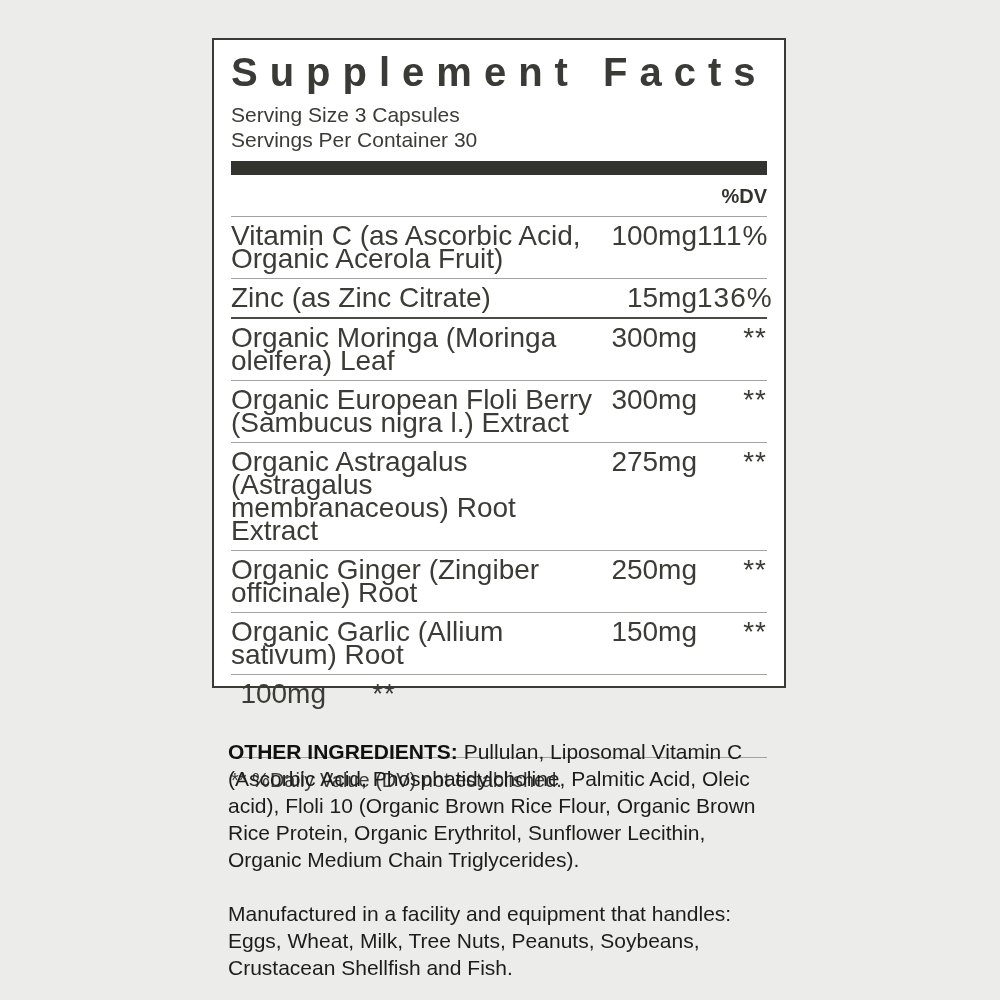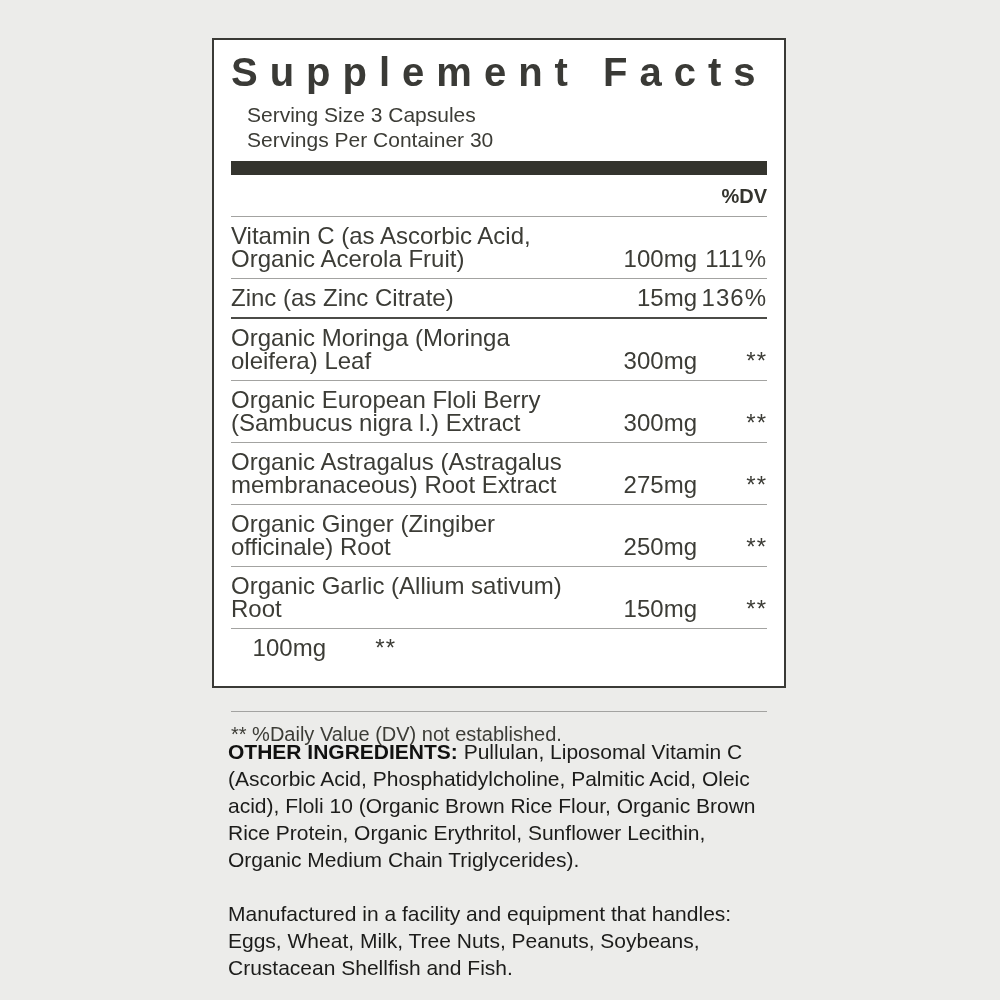--- a/index.html
+++ b/index.html
@@ -39,21 +39,20 @@
     letter-spacing: 12px;
     line-height: 1.12;
     color: #3a3a36;
     margin: 2px 0 7px 0;
     white-space: nowrap;
   }
   .serving-line {
     font-size: 21px;
     line-height: 25px;
     color: #3c3c36;
-    margin-left: 16px;
   }
   .thick-bar {
     height: 14px;
     background: #34342e;
     margin-top: 9px;
   }
   .header-row {
     display: flex;
     align-items: baseline;
     justify-content: flex-end;
@@ -64,24 +63,24 @@
   }
   .header-row .amount-h {
     text-align: right;
   }
   .header-row .dv-h {
     width: 70px;
     text-align: right;
   }
   .row {
     display: flex;
-    align-items: flex-end;
+    align-items: flex-start;
     border-top: 1.5px solid #a3a3a1;
     padding: 7px 0 8px 0;
-    font-size: 24px;
+    font-size: 28px;
     line-height: 23px;
   }
   .row.section-start {
     border-top: 2.5px solid #4b4b47;
   }
   .row .name {
     flex: 1;
     padding-right: 8px;
   }
   .row .amount {

